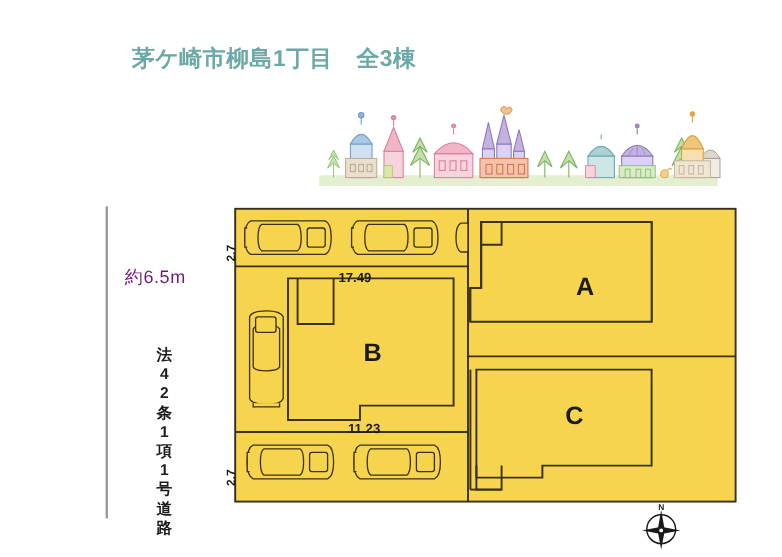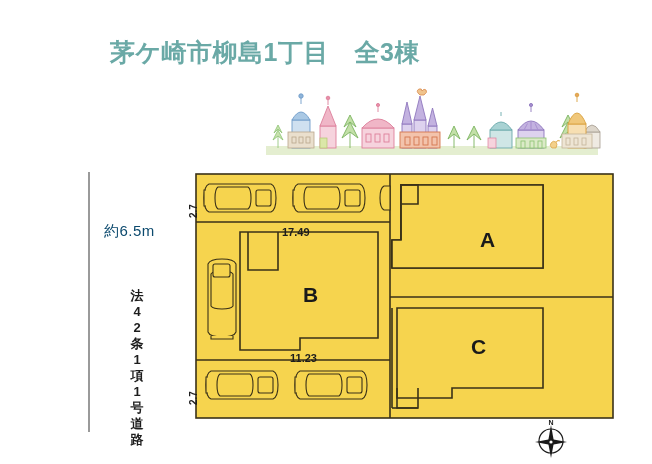--- a/index.html
+++ b/index.html
@@ -9,21 +9,21 @@
     font-family:"Liberation Sans","DejaVu Sans",sans-serif;
     overflow:hidden;
     position:relative;
   }
   #root{position:absolute;left:0;top:0;width:652px;height:464px;}
 
   
   .title{
     position:absolute;
     left:110px; top:36px;
-    font-size:25px;
+    font-size:19px;
     font-weight:bold;
     color:#6aa9a6;
     letter-spacing:0.5px;
     white-space:pre;
   }
 
   
   .townscape{
     position:absolute;
     left:262px; top:84px;
@@ -36,21 +36,21 @@
   .road-line{
     position:absolute;
     left:88px; top:12px;
     width:2px; height:260px;
     background:#9a9a9a;
   }
   .road-width-label{
     position:absolute;
     left:104px; top:62px;
     font-size:15px;
-    color:#0c4a6e;
+    color:#701a75;
     letter-spacing:0.5px;
     white-space:pre;
   }
   .road-name-label{
     position:absolute;
     left:126px; top:128px;
     width:22px;
     font-size:13px;
     font-weight:bold;
     color:#1d1d1d;

